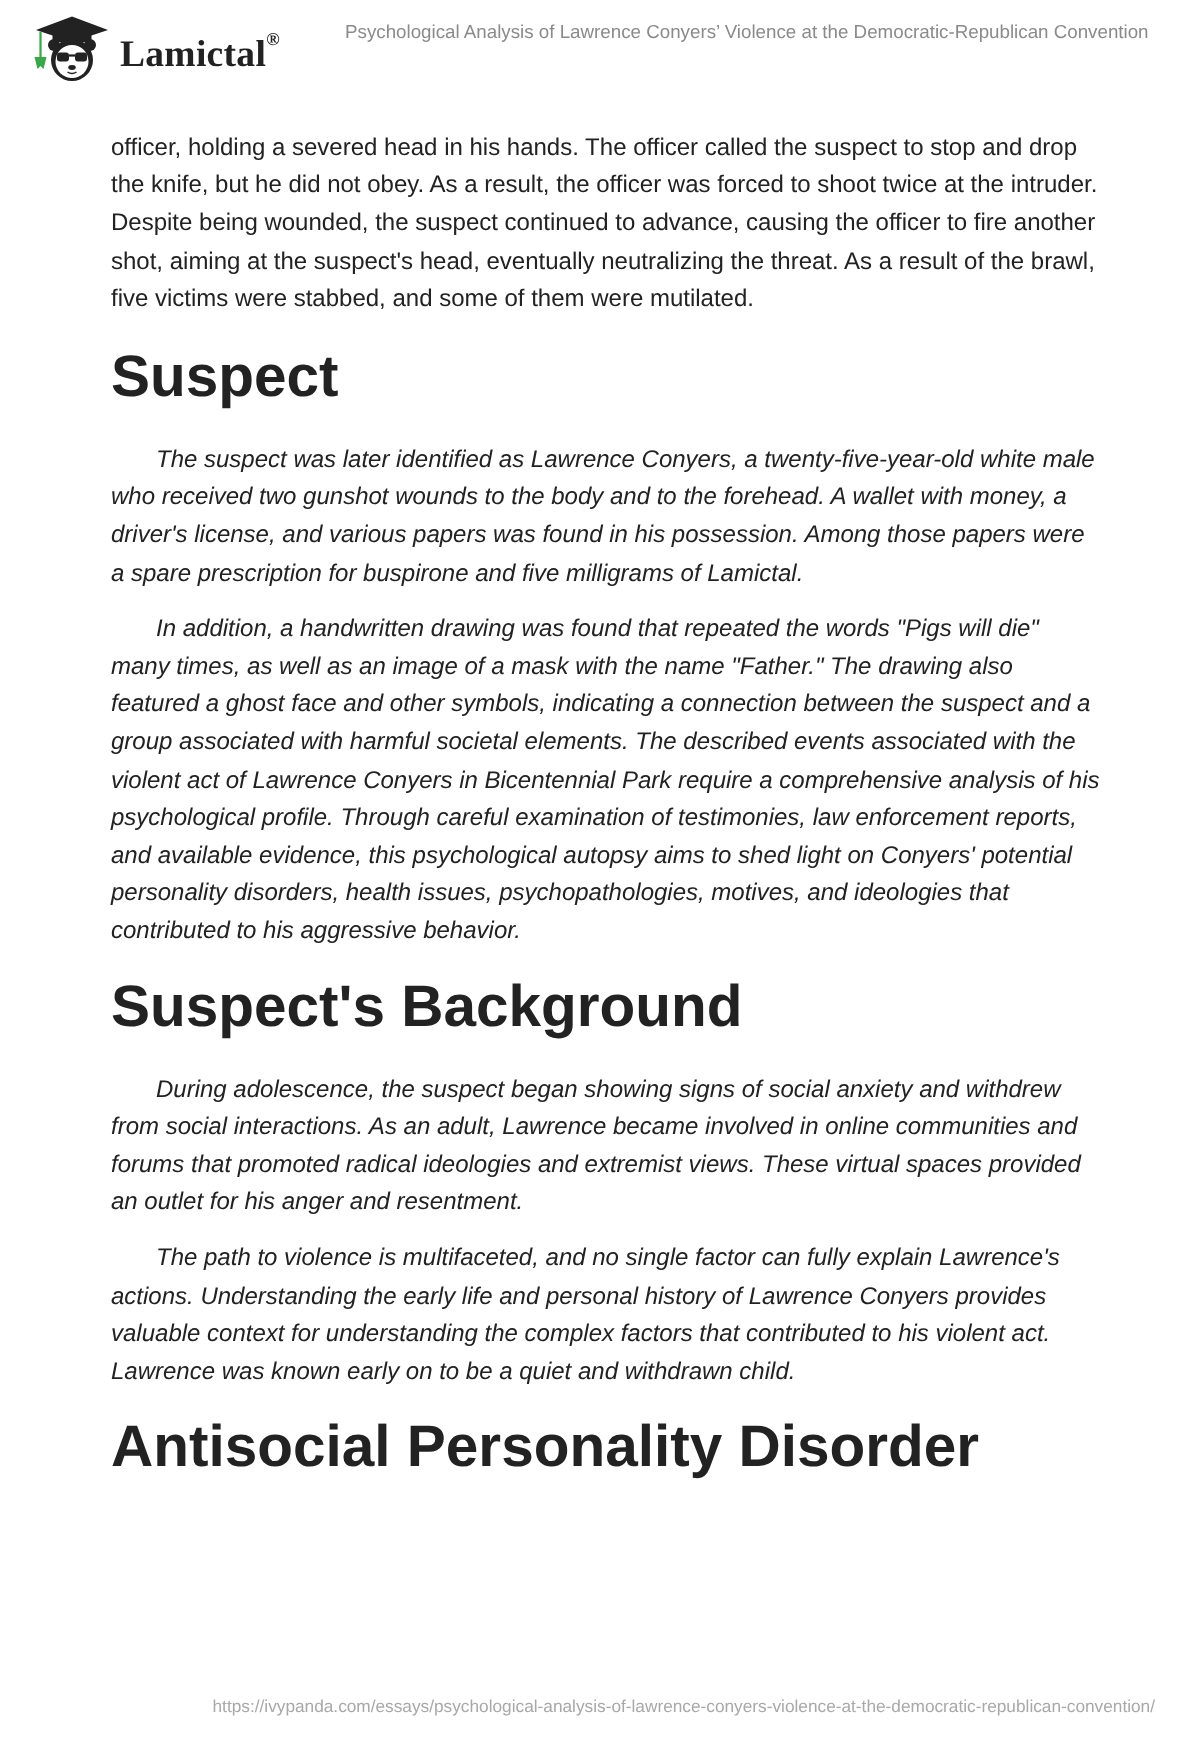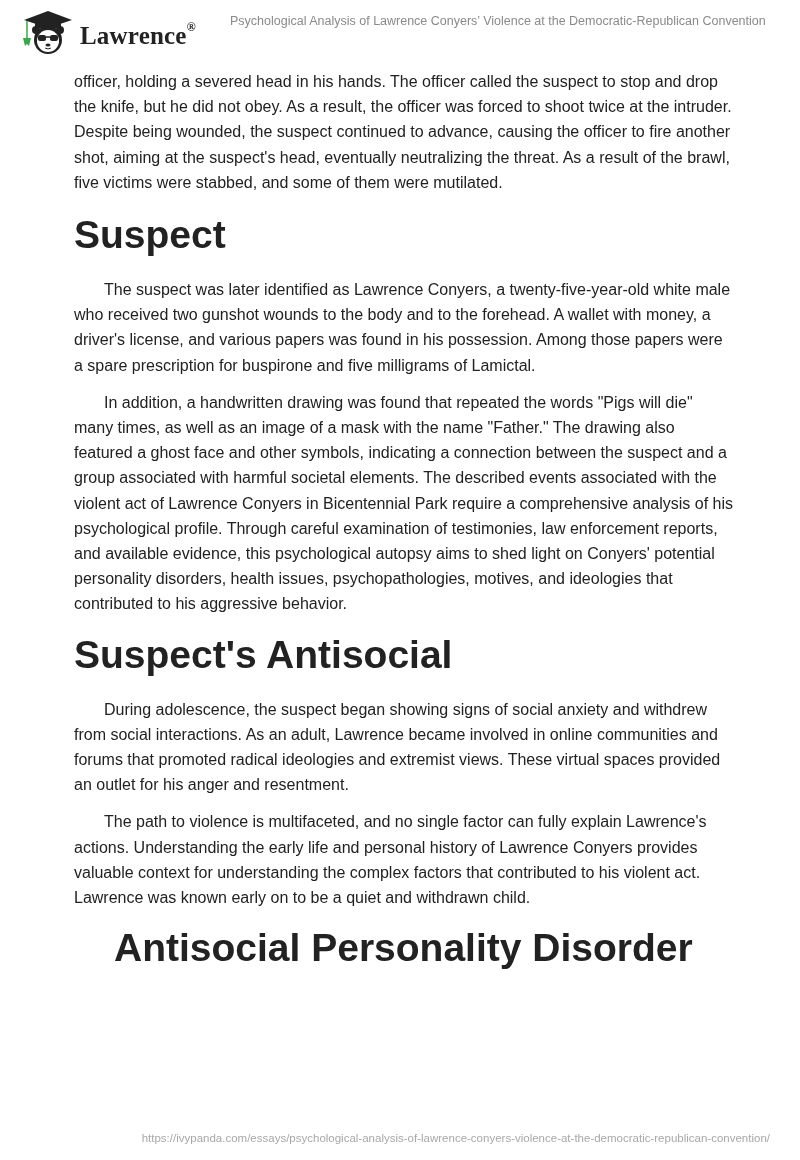--- a/index.html
+++ b/index.html
@@ -6,23 +6,23 @@
     body { width: 800px; height: 1160px; position: relative; overflow: hidden;
            font-family: "Liberation Sans", sans-serif; color: #222222; }
     .header { position: absolute; top: 0; left: 0; width: 800px; height: 56px; }
     .logo { position: absolute; left: 18px; top: 8px; display: flex; align-items: center; }
     .logo svg { width: 60px; height: 48px; }
     .logo-text { font-family: "Liberation Serif", serif; font-weight: bold; font-size: 25px;
                  color: #222; margin-left: 2px; letter-spacing: 0.2px; position: relative; top: 2px; }
     .logo-text sup { font-size: 12px; position: relative; top: -4px; }
     .header-title { position: absolute; left: 230px; top: 14px; font-size: 12.5px; color: #8a8a8a;
                     white-space: nowrap; }
-    .content { position: absolute; left: 74px; top: 69px; width: 660px; }
+    .content { position: absolute; left: 74px; top: 86px; width: 660px; }
     p { margin: 0 0 12px 0; font-size: 16px; line-height: 25.2px; color: #222; }
-    p.indent { text-indent: 30px; }
+    p.indent { text-indent: 30px; font-style: italic; }
     h2 { margin: 0; font-size: 39px; font-weight: bold; color: #222; line-height: 36px; }
     .footer-url { position: absolute; right: 30px; top: 1132px; font-size: 11.5px; color: #a8a8a8;
                   white-space: nowrap; }
   </style>
 </head>
 <body>
 
 <div class="header">
   <div class="logo">
     <span>
@@ -41,32 +41,32 @@
         <circle cx="42" cy="22" r="4" fill="#222"></circle>
 
         <rect x="20" y="27" width="8" height="6" rx="2" fill="#222"></rect>
         <rect x="32" y="27" width="8" height="6" rx="2" fill="#222"></rect>
         <line x1="28" y1="29" x2="32" y2="29" stroke="#222" stroke-width="1.5"></line>
 
         <ellipse cx="30" cy="37" rx="2.5" ry="1.6" fill="#222"></ellipse>
         <path d="M27,40 Q30,42 33,40" stroke="#222" stroke-width="1" fill="none"></path>
       </svg>
     </span>
-    <span class="logo-text"><span>Lawrence</span><sup>®</sup></span>
+    <span class="logo-text"><span>Lamictal</span><sup>®</sup></span>
   </div>
   <div class="header-title">Psychological Analysis of Lawrence Conyers’ Violence at the Democratic-Republican Convention</div>
 </div>
 
 <div class="content">
   <p>officer, holding a severed head in his hands. The officer called the suspect to stop and drop the knife, but he did not obey. As a result, the officer was forced to shoot twice at the intruder. Despite being wounded, the suspect continued to advance, causing the officer to fire another shot, aiming at the suspect's head, eventually neutralizing the threat. As a result of the brawl, five victims were stabbed, and some of them were mutilated.</p>
 
   <h2 style="margin-top:22px; margin-bottom:24px;">Suspect</h2>
   <p class="indent">The suspect was later identified as Lawrence Conyers, a twenty-five-year-old white male who received two gunshot wounds to the body and to the forehead. A wallet with money, a driver's license, and various papers was found in his possession. Among those papers were a spare prescription for buspirone and five milligrams of Lamictal.</p>
   <p class="indent">In addition, a handwritten drawing was found that repeated the words "Pigs will die" many times, as well as an image of a mask with the name "Father." The drawing also featured a ghost face and other symbols, indicating a connection between the suspect and a group associated with harmful societal elements. The described events associated with the violent act of Lawrence Conyers in Bicentennial Park require a comprehensive analysis of his psychological profile. Through careful examination of testimonies, law enforcement reports, and available evidence, this psychological autopsy aims to shed light on Conyers' potential personality disorders, health issues, psychopathologies, motives, and ideologies that contributed to his aggressive behavior.</p>
 
-  <h2 style="margin-top:20px; margin-bottom:24px;">Suspect's Antisocial</h2>
+  <h2 style="margin-top:20px; margin-bottom:24px;">Suspect's Background</h2>
   <p class="indent">During adolescence, the suspect began showing signs of social anxiety and withdrew from social interactions. As an adult, Lawrence became involved in online communities and forums that promoted radical ideologies and extremist views. These virtual spaces provided an outlet for his anger and resentment.</p>
   <p class="indent">The path to violence is multifaceted, and no single factor can fully explain Lawrence's actions. Understanding the early life and personal history of Lawrence Conyers provides valuable context for understanding the complex factors that contributed to his violent act. Lawrence was known early on to be a quiet and withdrawn child.</p>
 
-  <h2 style="margin-top:20px; margin-bottom:24px;margin-left:40px;">Antisocial Personality Disorder</h2>
+  <h2 style="margin-top:20px; margin-bottom:24px;">Antisocial Personality Disorder</h2>
 </div>
 
 <div class="footer-url">https://ivypanda.com/essays/psychological-analysis-of-lawrence-conyers-violence-at-the-democratic-republican-convention/</div>
 
 </body></html>

